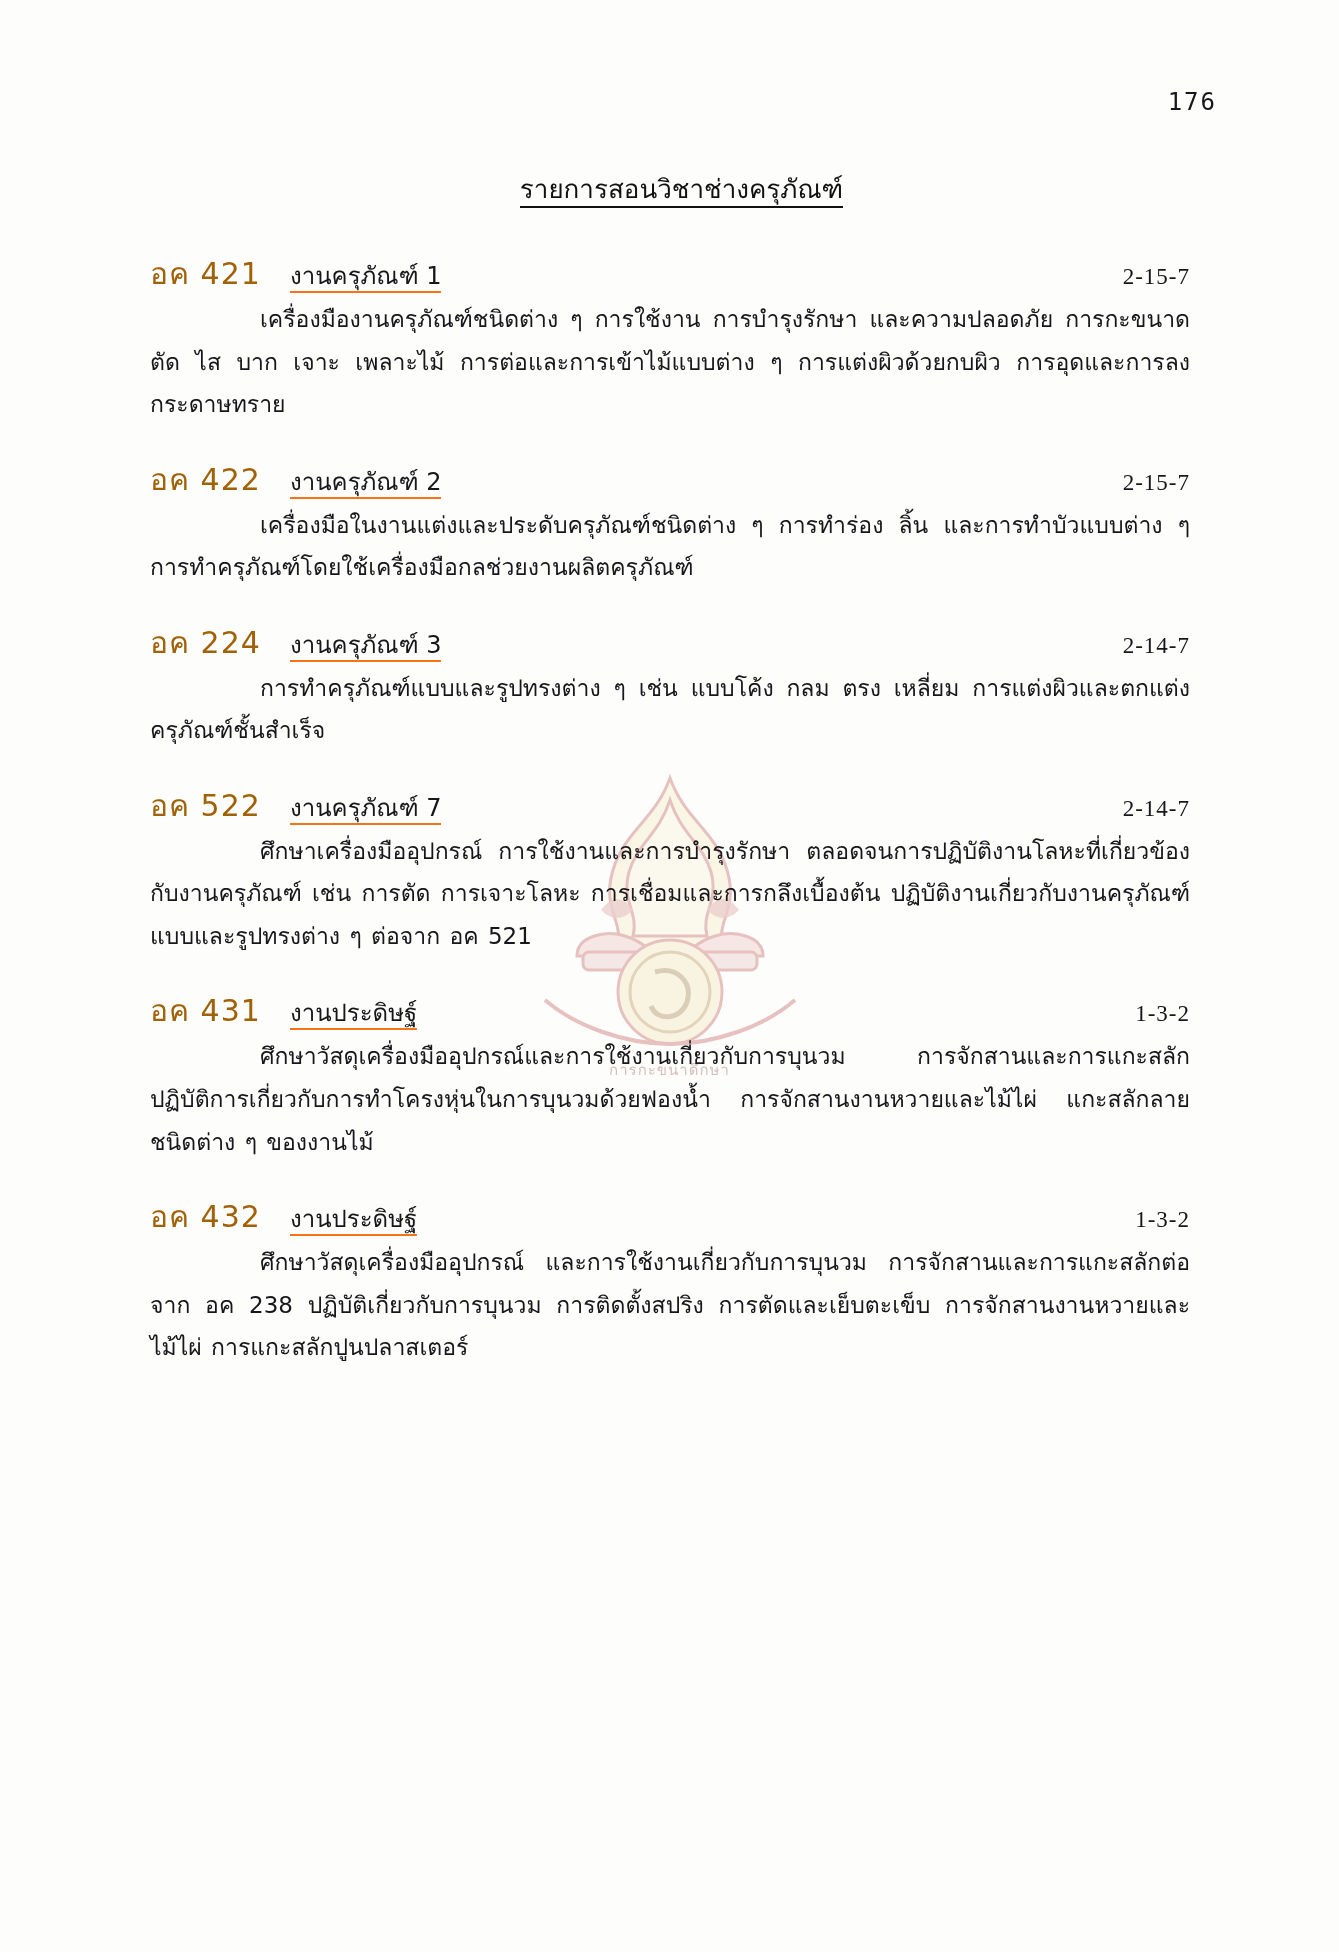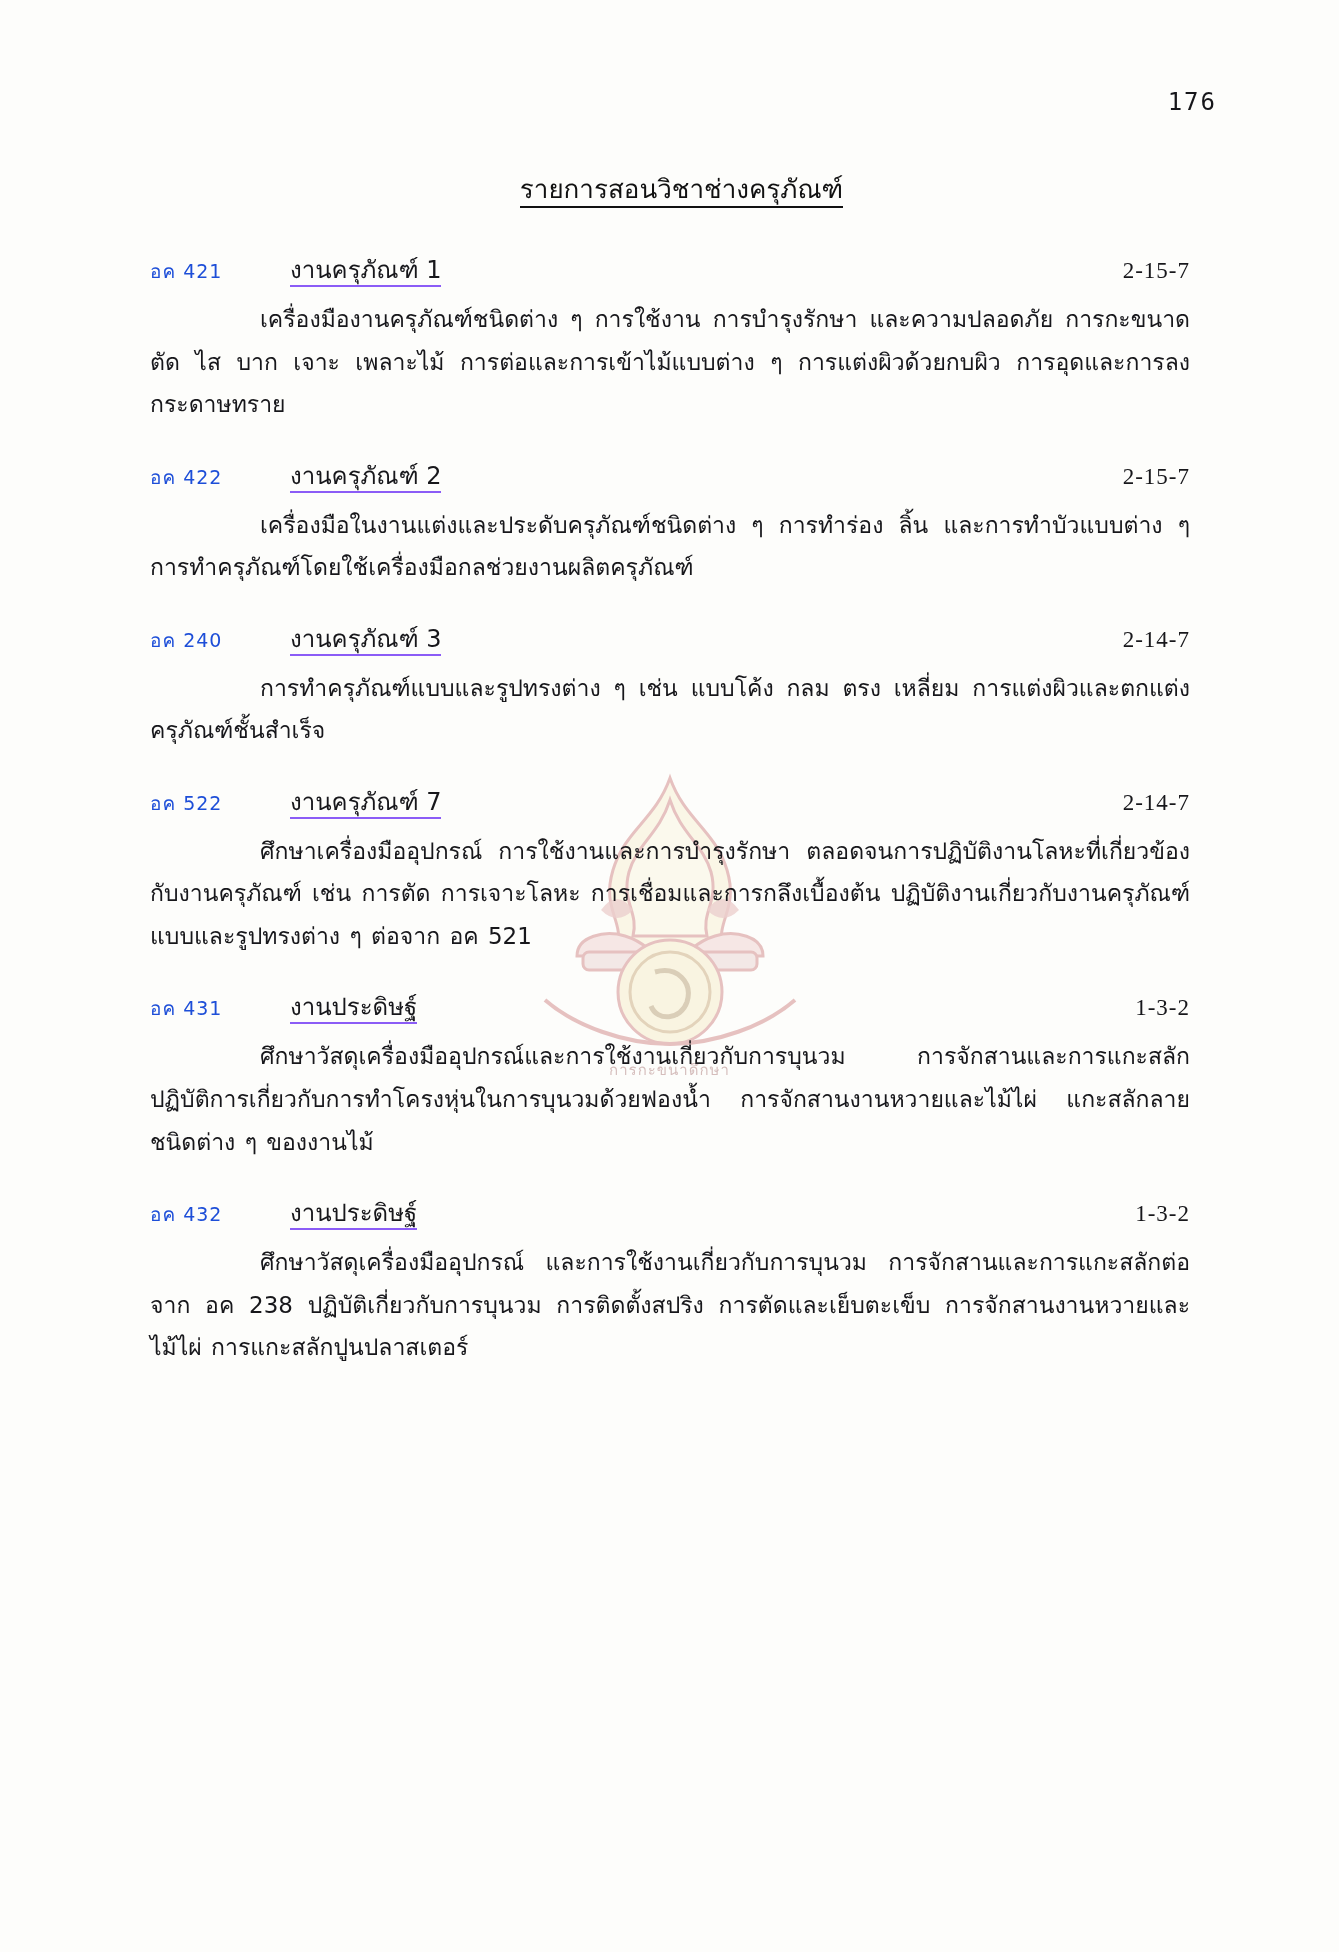--- a/index.html
+++ b/index.html
@@ -49,33 +49,33 @@
   .course-block {
     margin-bottom: 30px;
   }
   .course-head {
     display: flex;
     align-items: baseline;
     height: 44px;
   }
   .course-code {
     width: 140px;
-    font-size: 19px;
-    color: #1d4ed8;
+    font-size: 30px;
+    color: #a16207;
     font-family: "DejaVu Sans", sans-serif;
     letter-spacing: 1px;
     flex: none;
   }
   .course-name {
     flex: 1;
     font-size: 24px;
     color: #17171b;
   }
   .course-name span {
-    border-bottom: 2px solid #8b5cf6;
+    border-bottom: 2px solid #f97316;
     padding-bottom: 1px;
   }
   .course-credit {
     width: 160px;
     text-align: right;
     font-size: 23px;
     letter-spacing: 1px;
     color: #17171b;
     font-family: Liberation Serif, serif;
     flex: none;
@@ -157,21 +157,21 @@
       <div class="course-head">
         <div class="course-code">อค 422</div>
         <div class="course-name"><span>งานครุภัณฑ์ 2</span></div>
         <div class="course-credit">2-15-7</div>
       </div>
       <div class="course-desc">เครื่องมือในงานแต่งและประดับครุภัณฑ์ชนิดต่าง ๆ  การทำร่อง  ลิ้น และการทำบัวแบบต่าง ๆ  การทำครุภัณฑ์โดยใช้เครื่องมือกลช่วยงานผลิตครุภัณฑ์</div>
     </div>
 
     <div class="course-block">
       <div class="course-head">
-        <div class="course-code">อค 240</div>
+        <div class="course-code">อค 224</div>
         <div class="course-name"><span>งานครุภัณฑ์ 3</span></div>
         <div class="course-credit">2-14-7</div>
       </div>
       <div class="course-desc">การทำครุภัณฑ์แบบและรูปทรงต่าง ๆ  เช่น แบบโค้ง กลม ตรง เหลี่ยม การแต่งผิวและตกแต่งครุภัณฑ์ชั้นสำเร็จ</div>
     </div>
 
     <div class="course-block">
       <div class="course-head">
         <div class="course-code">อค 522</div>
         <div class="course-name"><span>งานครุภัณฑ์ 7</span></div>

